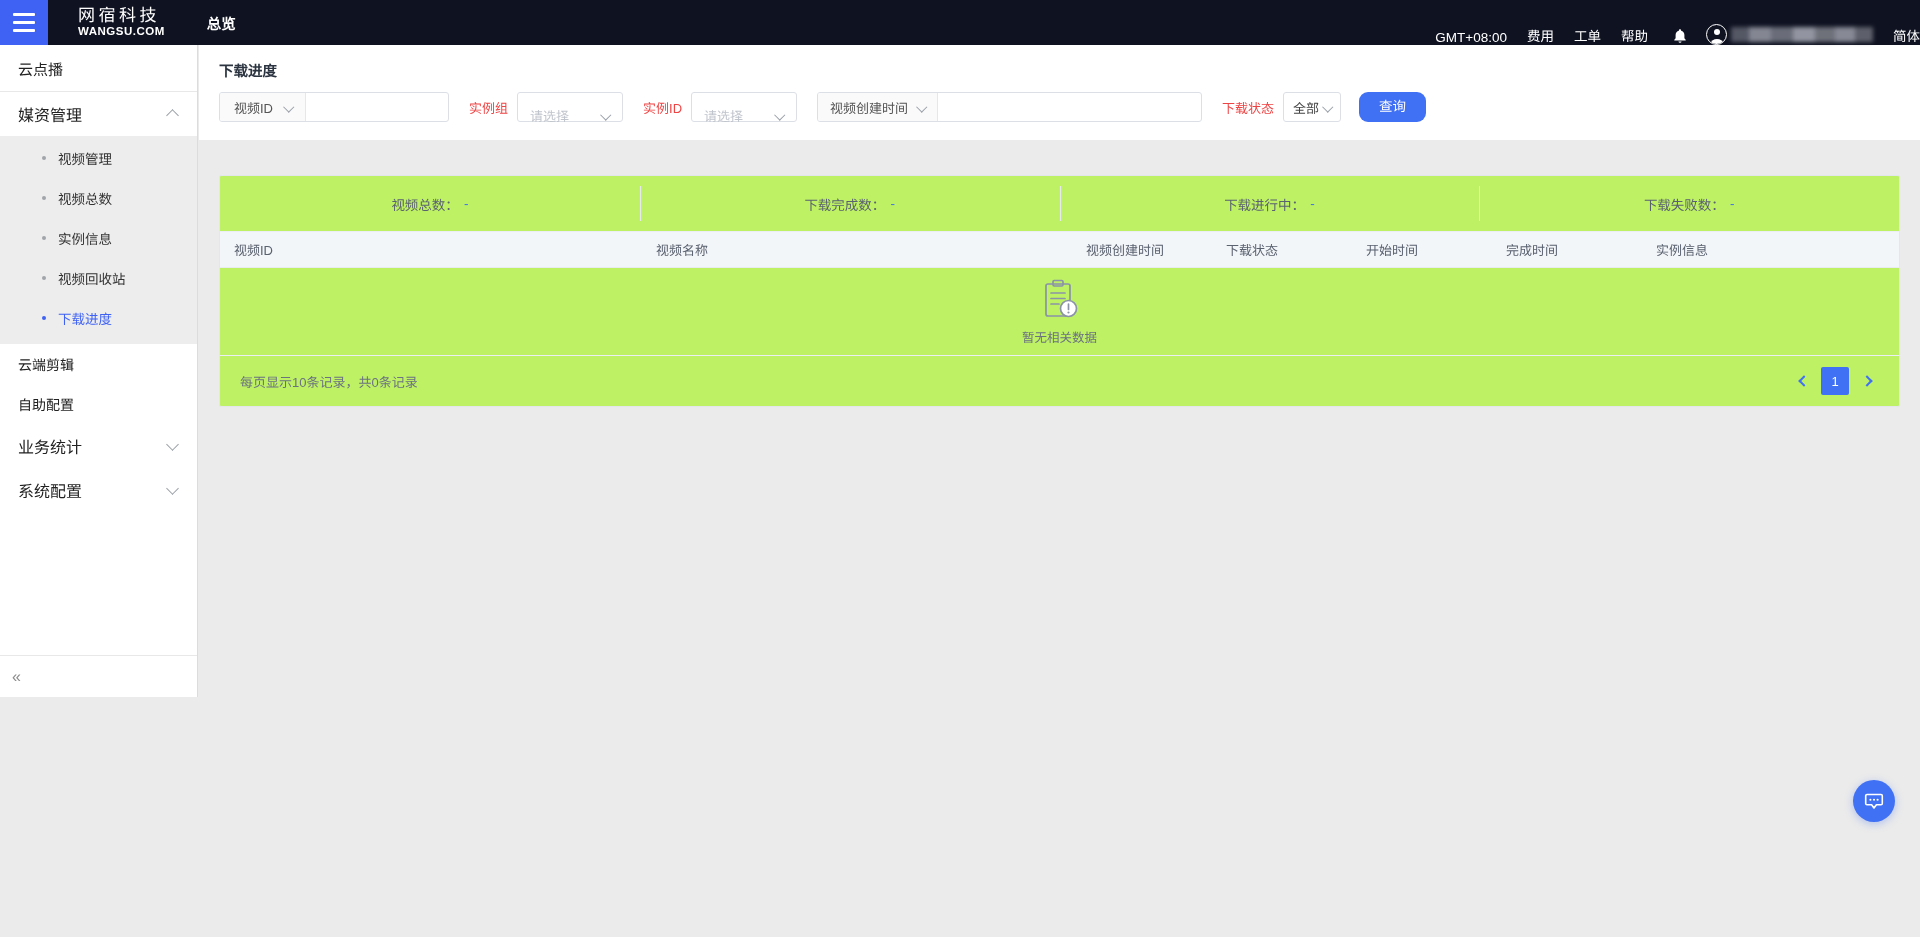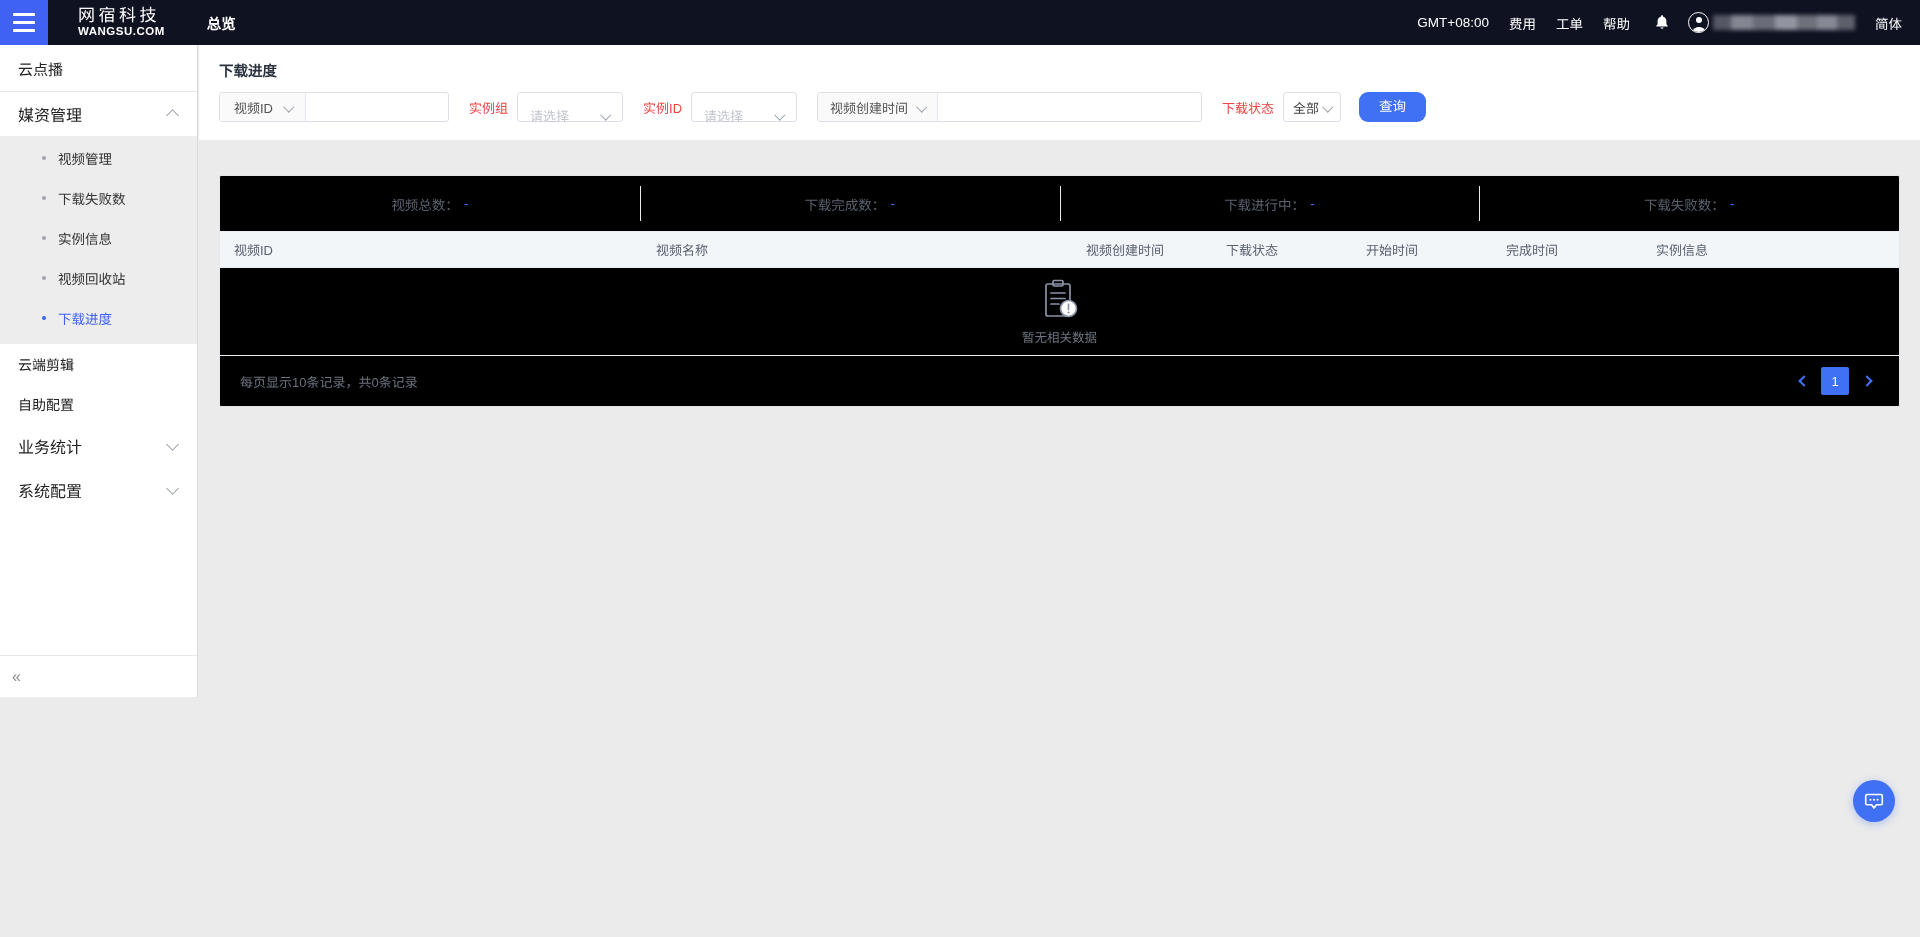--- a/index.html
+++ b/index.html
@@ -47,22 +47,22 @@
     color: #ffffff; font-size: 11.5px;
     font-weight: bold; letter-spacing: 0.5px;
     margin-top: 2px; white-space: nowrap;
   }
   .nav-overview {
     margin-left: 42px; color: #ffffff;
     font-size: 14.5px; cursor: pointer; white-space: nowrap; font-weight: bold;
   }
   .topbar-right {
     margin-left: auto; display: flex;
-    align-items: center; height: 45px;
-    padding-right: 18px;
+    align-items: flex-end; height: 45px;
+    padding-right: 0;
   }
   .topbar-right .tb-item {
     color: #ffffff; font-size: 13.5px;
     margin-left: 20px; cursor: pointer;
     white-space: nowrap; display: flex; align-items: center;
   }
   .tb-gmt { font-size: 13px; }
   .bell-icon { margin-left: 24px; cursor: pointer; display: flex; align-items: center; }
   .avatar-wrap { margin-left: 18px; display: flex; align-items: center; cursor: pointer; }
   .avatar-circle {
@@ -220,21 +220,21 @@
   .query-btn {
     margin-left: 18px; height: 30px; padding: 0 20px;
     background: #4070f4; border: none; border-radius: 9px;
     color: #fff; font-size: 13.5px; cursor: pointer;
     font-family: inherit; line-height: 30px;
   }
 
   
   .content-card {
     margin: 35px 20px 0 20px;
-    background: #000000;
+    background: #bef264;
     border: 1px solid #e3e7ec;
     border-radius: 2px;
   }
   .stats-row {
     display: flex; height: 56px; align-items: stretch;
     border-bottom: 1px solid #ebeef5;
   }
   .stat-cell {
     flex: 1 1 0; display: flex; align-items: center; justify-content: center;
     font-size: 13.5px; color: #5a6270; position: relative;
@@ -349,21 +349,21 @@
     <span class="chev"></span>
   </div>
 
   <div class="submenu">
     <div class="sub-item">
       <span class="dot"></span>
       <span>视频管理</span>
     </div>
     <div class="sub-item">
       <span class="dot"></span>
-      <span>下载失败数</span>
+      <span>视频总数</span>
     </div>
     <div class="sub-item">
       <span class="dot"></span>
       <span>实例信息</span>
     </div>
     <div class="sub-item">
       <span class="dot"></span>
       <span>视频回收站</span>
     </div>
     <div class="sub-item active">

